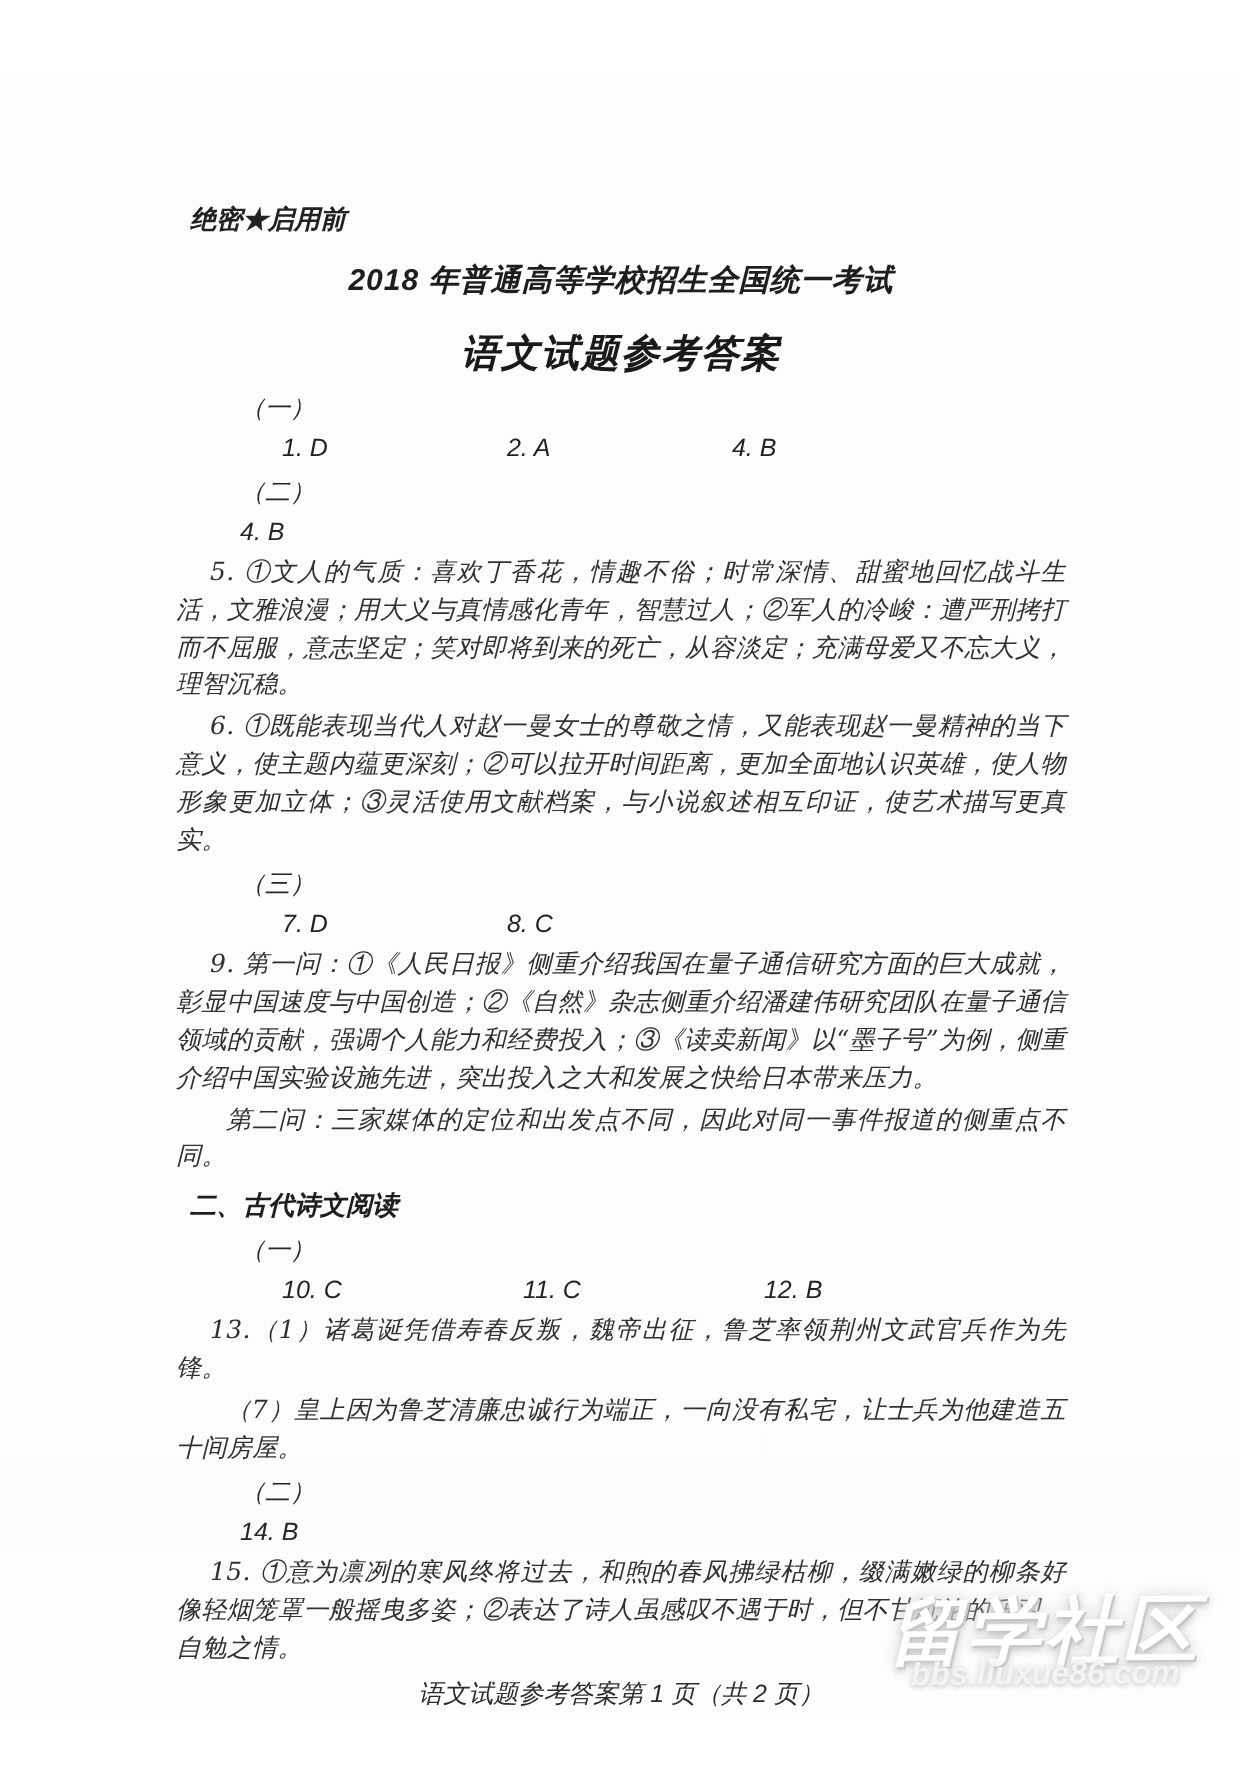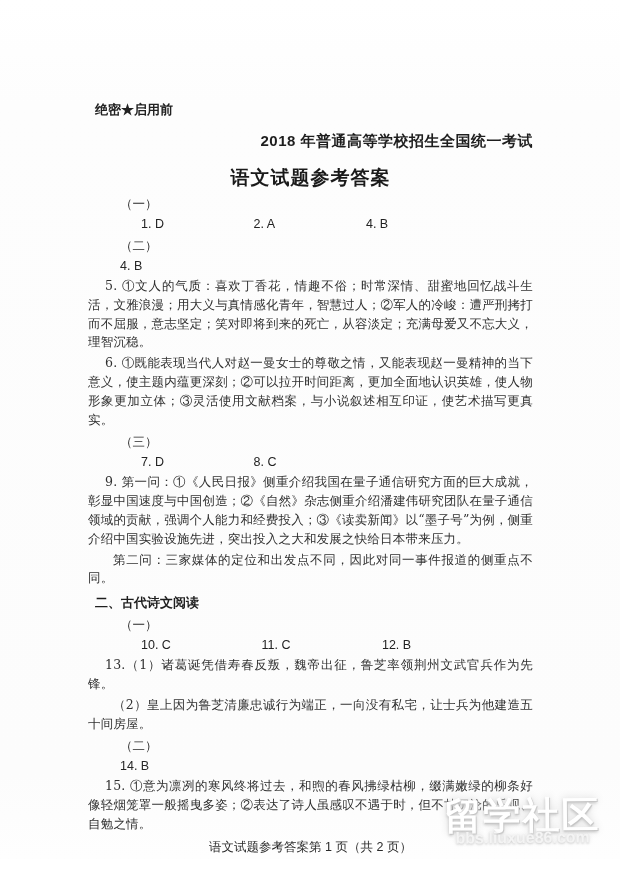--- a/index.html
+++ b/index.html
@@ -7,36 +7,37 @@
     width: 620px; height: 883px;
     background: #ffffff;
     font-family: "Liberation Sans", sans-serif;
   }
   .page {
     position: relative;
     width: 620px; height: 859px;
     overflow: hidden;
     background: linear-gradient(180deg, #ffffff 0%, #fdfdfd 12%, #fcfcfc 90%, #fefefe 100%);
     color: #2d2d2d;
+    font-style: italic;
   }
   .doc {
     position: absolute;
     top: 0; left: 0;
     width: 445px;
     padding: 101px 87px 0 88px;
   }
   .secrecy {
     margin-left: 7px;
     font-size: 13px; font-weight: bold;
     color: #222;
     line-height: 17px;
   }
   .title-exam {
     margin-top: 12px;
-    text-align: right;
+    text-align: center;
     font-size: 15px; font-weight: bold;
     color: #1e1e1e;
     line-height: 21px;
     letter-spacing: 0.5px;
   }
   .title-answer {
     margin-top: 14px;
     text-align: center;
     font-size: 19px; font-weight: bold;
     color: #1a1a1a;
@@ -154,21 +155,21 @@
 
     <div class="sub-label">（一）</div>
 
     <div class="mc-row w96">
       <span class="mc-item">10. C</span>
       <span class="mc-item">11. C</span>
       <span class="mc-item">12. B</span>
     </div>
 
     <div class="para">13.（1）诸葛诞凭借寿春反叛，魏帝出征，鲁芝率领荆州文武官兵作为先锋。</div>
-    <div class="para indent2">（2）皇上因为鲁芝清廉忠诚行为端正，一向没有私宅，让士兵为他建造五十间房屋。</div>
+    <div class="para indent2">（7）皇上因为鲁芝清廉忠诚行为端正，一向没有私宅，让士兵为他建造五十间房屋。</div>
 
     <div class="sub-label">（二）</div>
 
     <div class="single-answer">14. B</div>
 
     <div class="para">15. ①意为凛冽的寒风终将过去，和煦的春风拂绿枯柳，缀满嫩绿的柳条好像轻烟笼罩一般摇曳多姿；②表达了诗人虽感叹不遇于时，但不甘沉沦的乐观、自勉之情。</div>
 
     <div class="footer-line">语文试题参考答案第 1 页（共 2 页）</div>
 
   </div>

